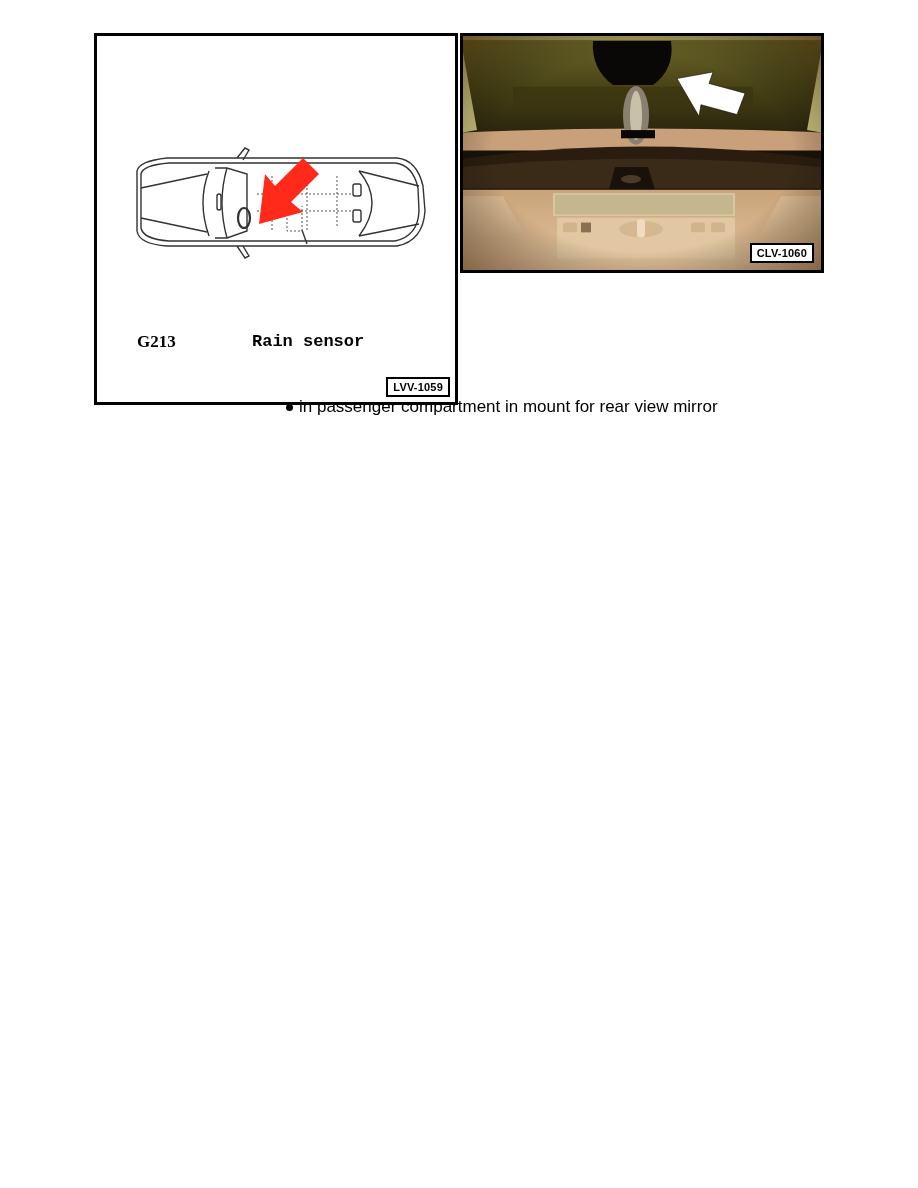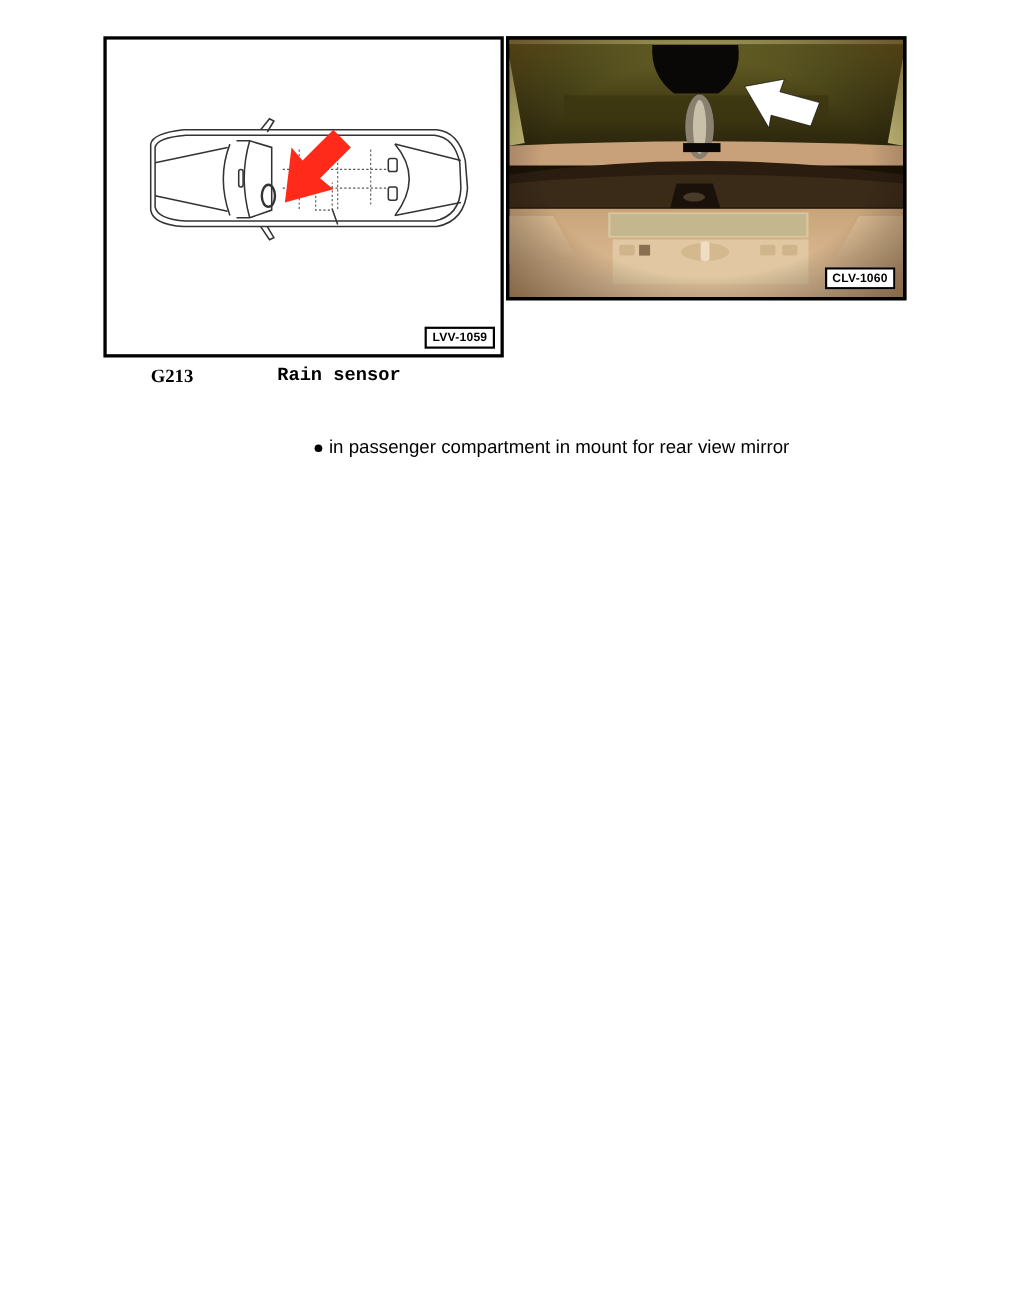--- a/index.html
+++ b/index.html
@@ -1,19 +1,19 @@
 <!DOCTYPE html>
 <html><head>
 <meta charset="utf-8">
 <style>
   html, body { margin: 0; padding: 0; background: #ffffff; }
   body { width: 918px; height: 1188px; position: relative; overflow: hidden; font-family: "Liberation Sans", sans-serif; color: #000; }
 
   .figure { position: absolute; box-sizing: border-box; border: 3px solid #000; overflow: hidden; }
-  #fig-left { left: 94px; top: 33px; width: 364px; height: 292px; background: #fff; }
+  #fig-left { left: 94px; top: 33px; width: 364px; height: 372px; background: #fff; }
   #fig-right { left: 460px; top: 33px; width: 364px; height: 240px; background: #1a1205; }
 
   .fig-label { position: absolute; background: #fff; border: 2px solid #000; font-weight: bold; font-size: 11px; line-height: 14px; padding: 1px 5px; letter-spacing: 0.2px; }
   #fig-left .fig-label { right: 5px; bottom: 5px; }
   #fig-right .fig-label { right: 7px; bottom: 7px; }
 
   .fig-svg { position: absolute; left: 0; top: 0; width: 100%; height: 100%; }
 
   .caption-row { position: absolute; left: 137px; top: 332px; font-weight: bold; font-size: 17px; line-height: 20px; }
   .caption-code { position: absolute; left: 0; top: 0; white-space: nowrap; font-family: Liberation Serif, serif; }

